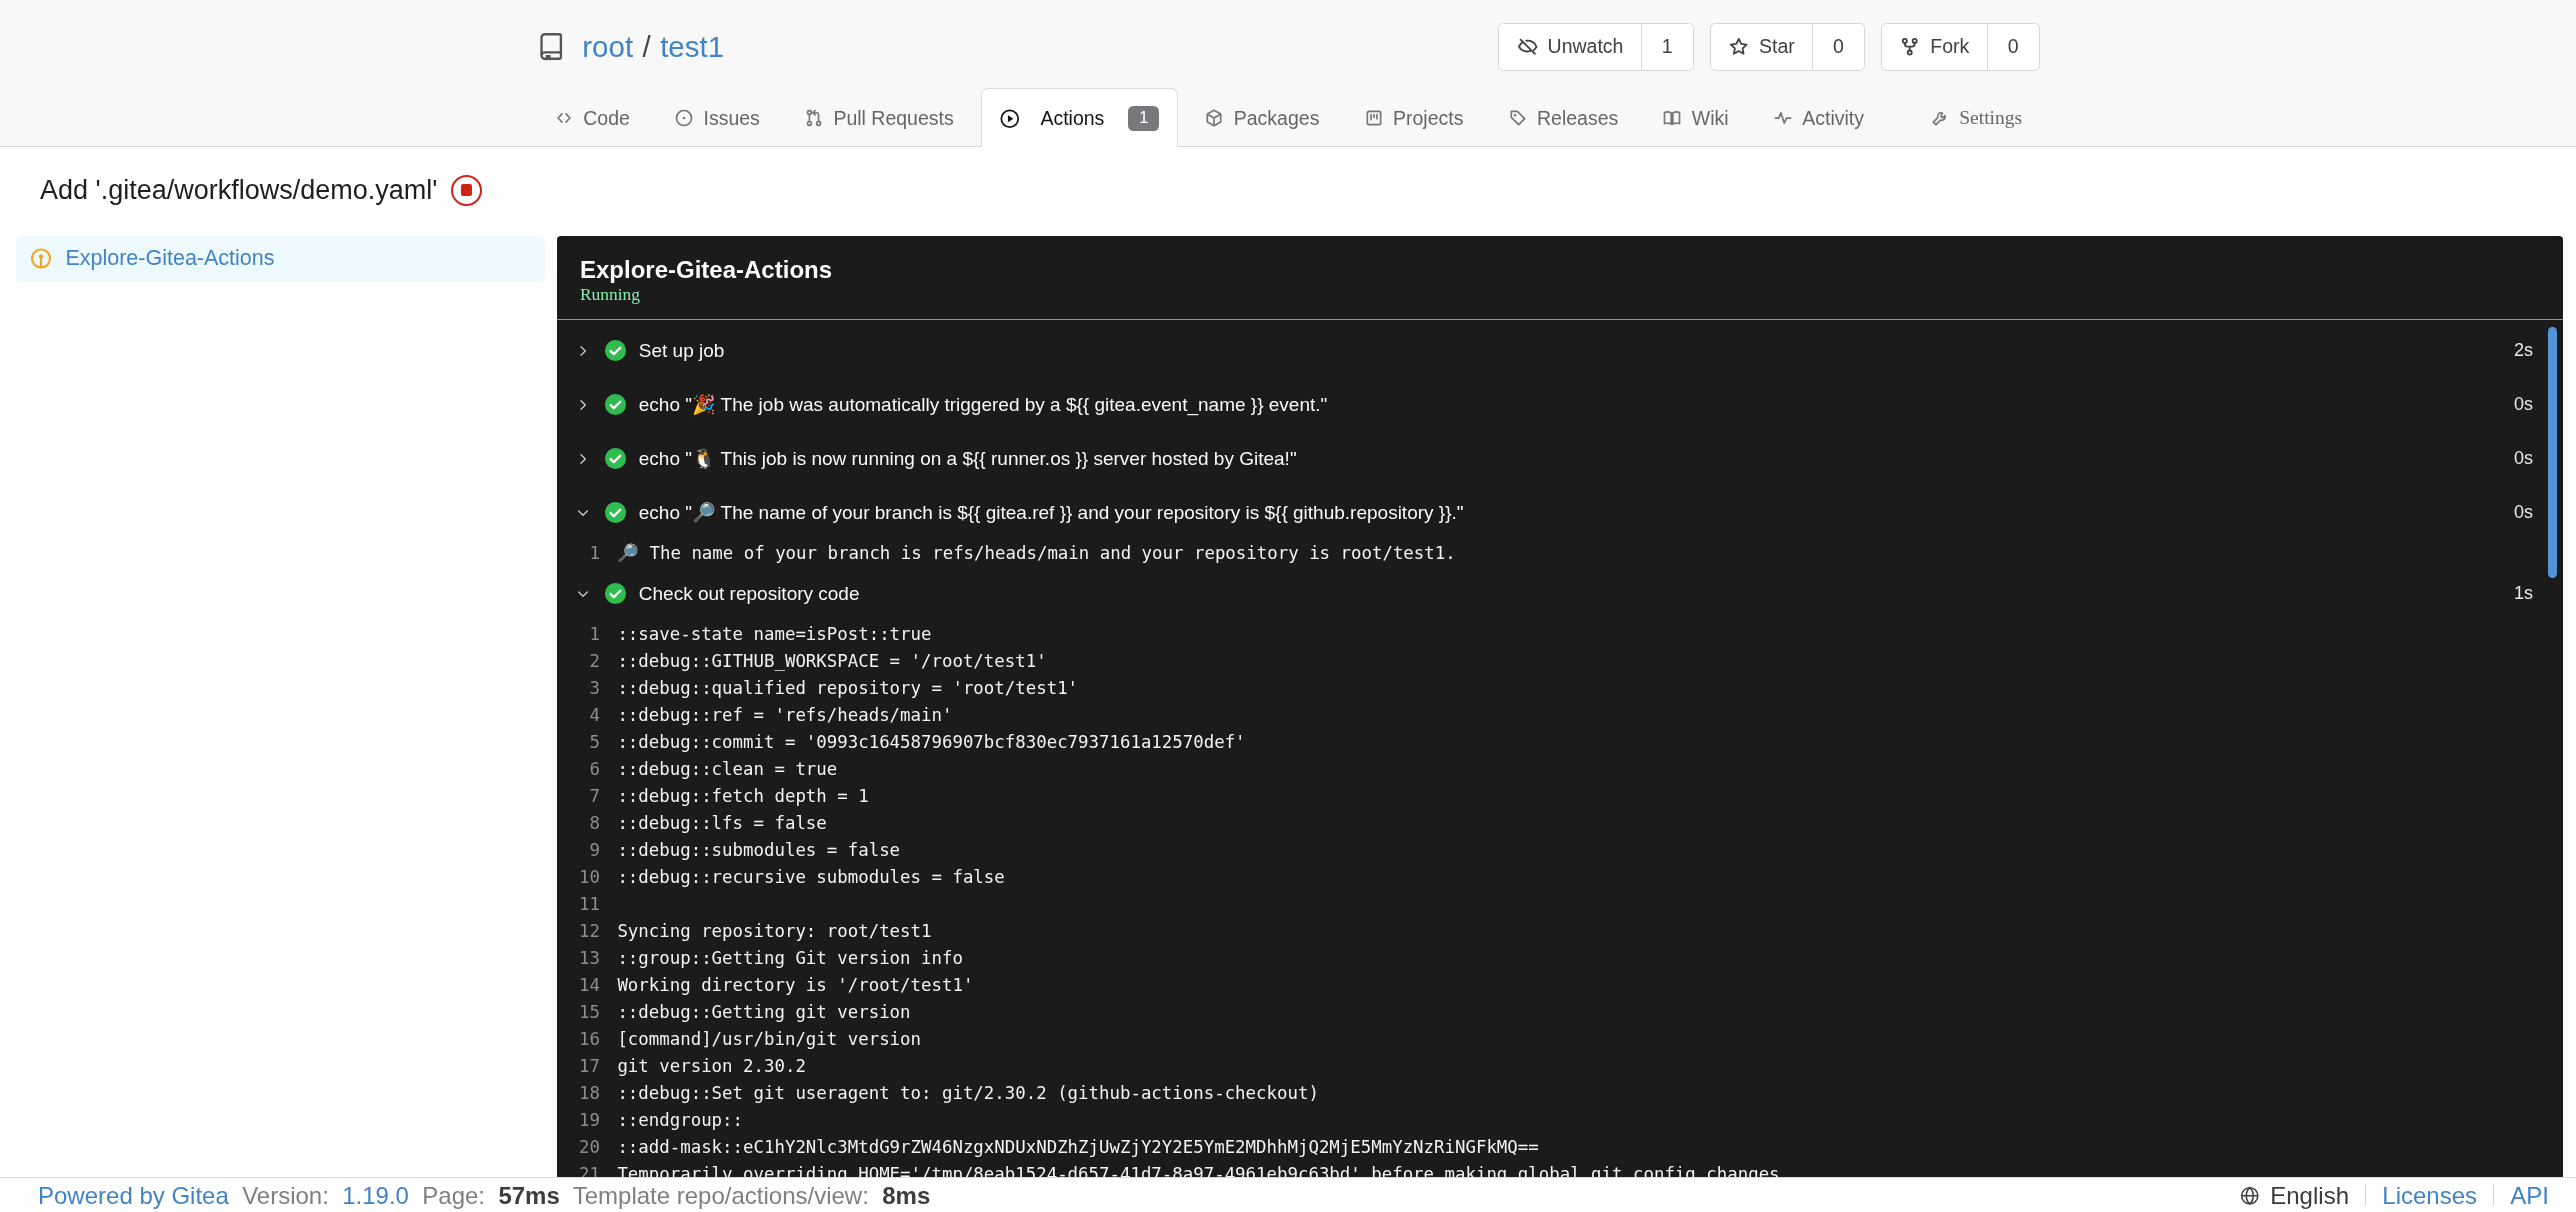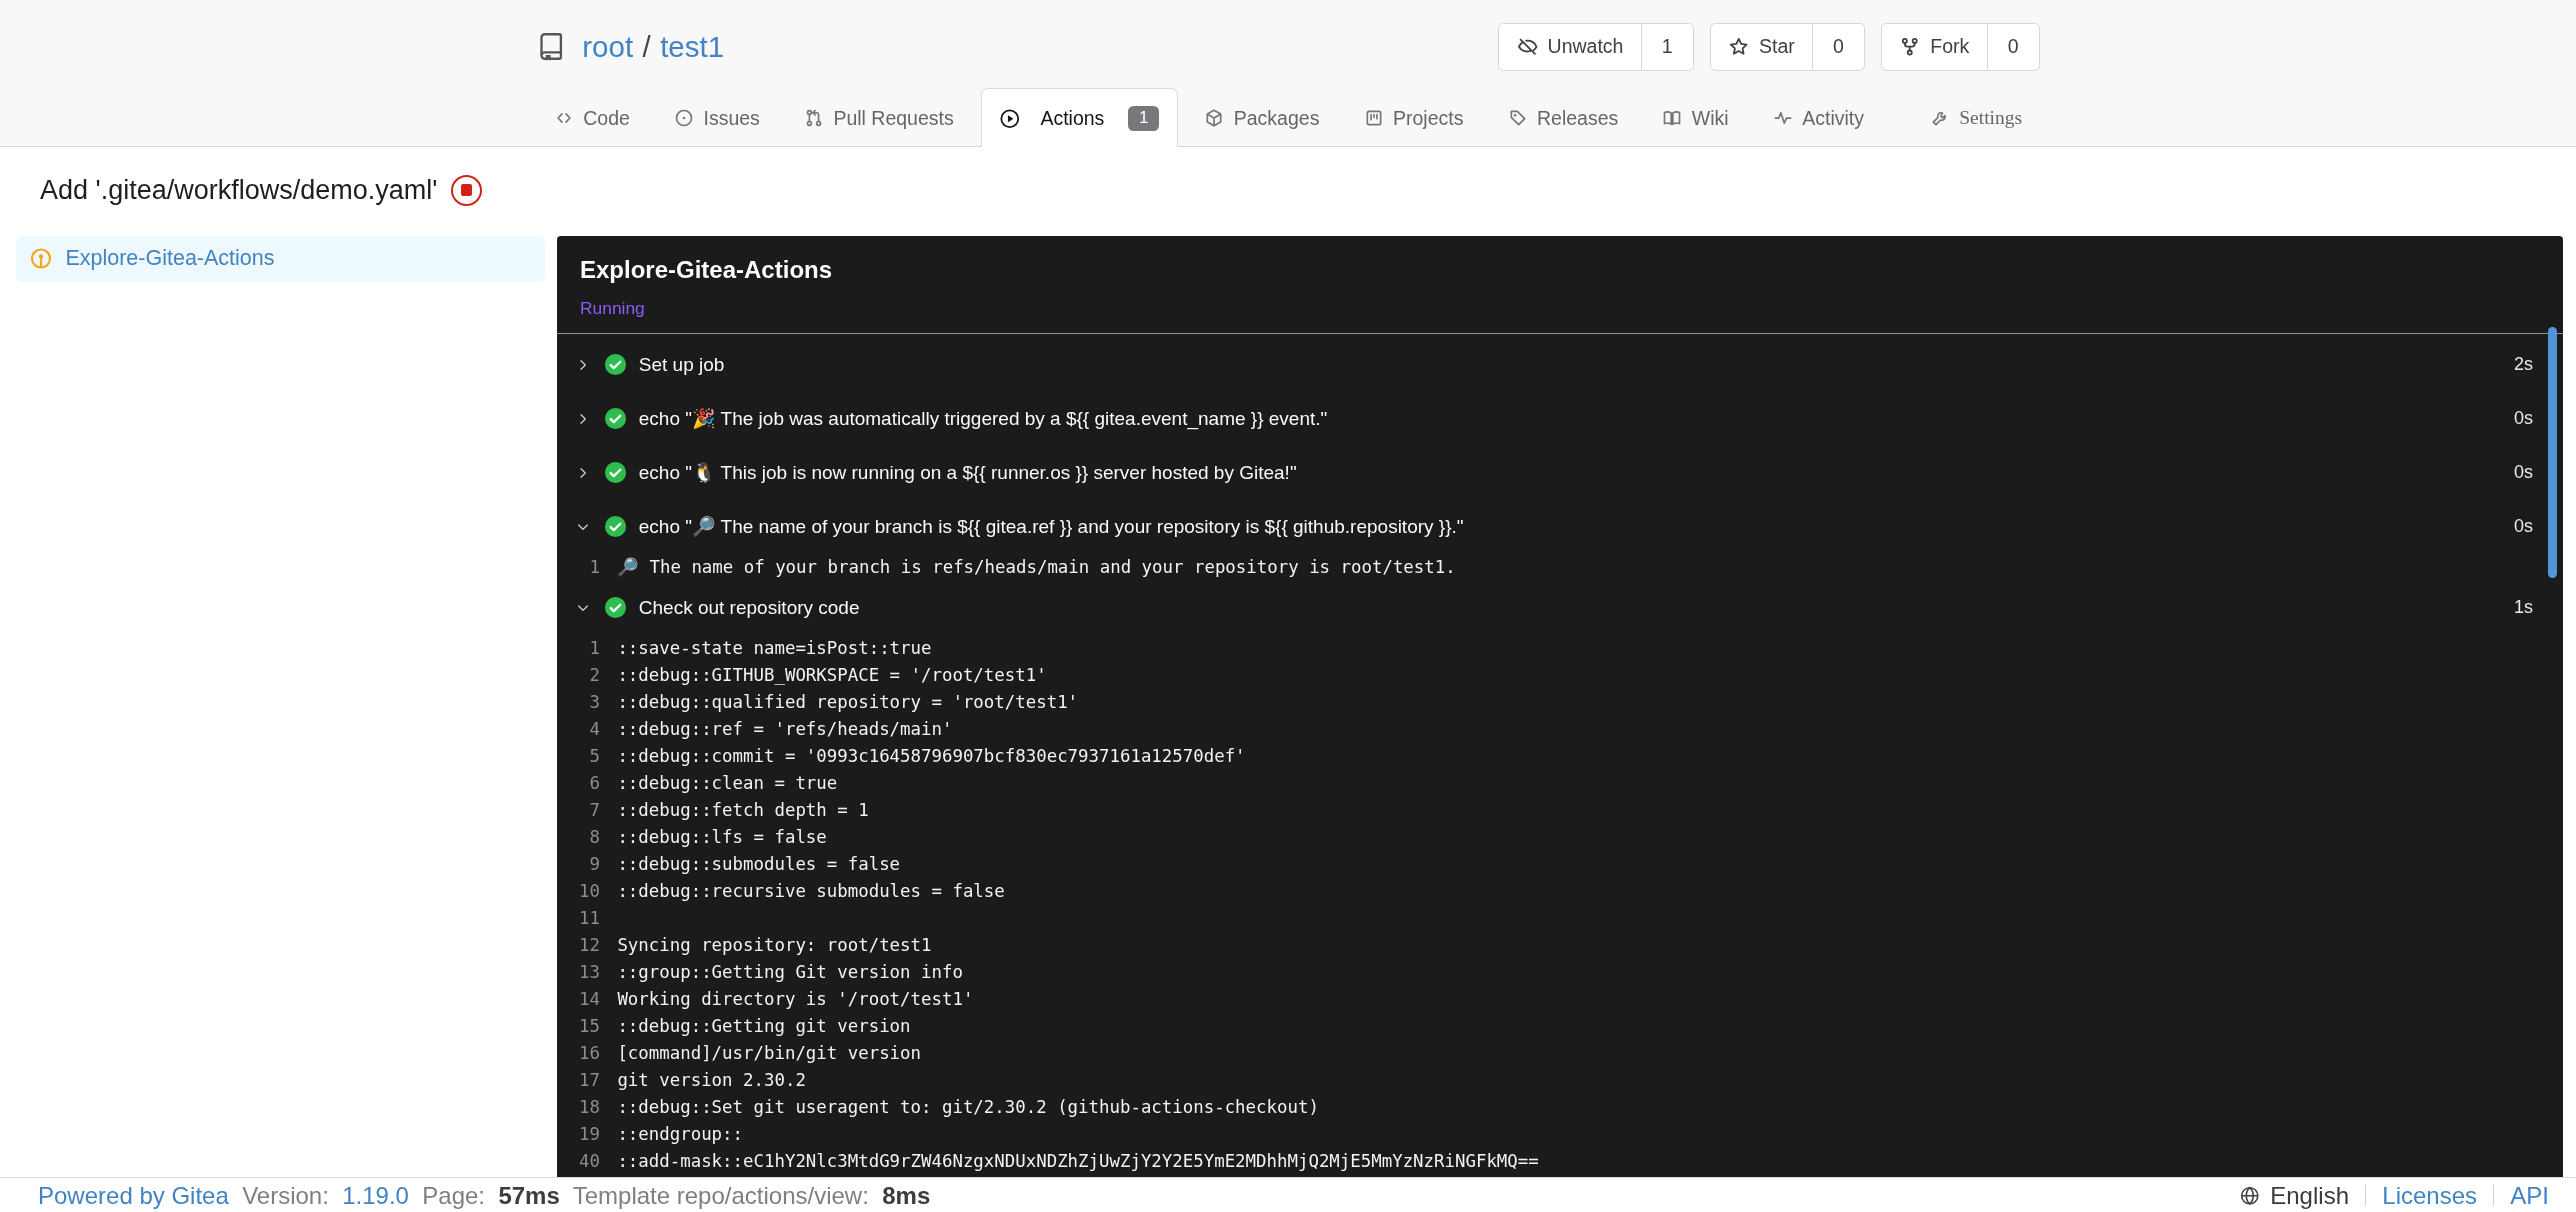--- a/index.html
+++ b/index.html
@@ -45,21 +45,21 @@
   .job-list { width:529px; flex:none; }
   .job-item { height:46px; border-radius:5.4px; background:#eef9fd; display:flex;
     align-items:center; gap:12px; padding:0 13.4px; cursor:pointer; }
   .job-item .job-name { color:#4183c4; font-size:21.5px; }
 
   
   .log-panel { flex:1; background:#1b1b1b; border-radius:4px; height:949px;
     position:relative; overflow:hidden; color:#fff; }
   .panel-header { padding:19px 23px 14.8px; border-bottom:1.3px solid #919294; }
   .panel-title { font-size:24px; font-weight:bold; line-height:29.5px; color:#fdfdfd; }
-  .panel-status { font-size:17.4px; color:#8b5cf6; margin-top:14px; line-height:20px; }
+  .panel-status { font-size:17.4px; color:#86efac; margin-top:0; line-height:20px;font-family:Liberation Serif, serif; }
   .step-list { padding-top:4px; }
   .step-row { height:54px; display:flex; align-items:center; gap:12px;
     padding:0 29.5px 0 17.4px; cursor:pointer; }
   .step-row .step-name { font-size:19px; color:#fafafa; }
   .step-duration { margin-left:auto; font-size:18px; color:#e9eaeb; }
   .chev { display:inline-flex; flex:none; width:17.4px; justify-content:center; }
   .log-line { display:flex; height:27px; line-height:27px;
     font-family:"DejaVu Sans Mono", monospace; font-size:17.4px; white-space:pre; }
   .log-num { width:43px; flex:none; text-align:right; color:#8b8d90; margin-right:17.4px; }
   .log-text { color:#f2f3f4; }
@@ -342,21 +342,21 @@
           <div class="log-line"><span class="log-num">10</span><span class="log-text">::debug::recursive submodules = false</span></div>
           <div class="log-line"><span class="log-num">11</span></div>
           <div class="log-line"><span class="log-num">12</span><span class="log-text">Syncing repository: root/test1</span></div>
           <div class="log-line"><span class="log-num">13</span><span class="log-text">::group::Getting Git version info</span></div>
           <div class="log-line"><span class="log-num">14</span><span class="log-text">Working directory is '/root/test1'</span></div>
           <div class="log-line"><span class="log-num">15</span><span class="log-text">::debug::Getting git version</span></div>
           <div class="log-line"><span class="log-num">16</span><span class="log-text">[command]/usr/bin/git version</span></div>
           <div class="log-line"><span class="log-num">17</span><span class="log-text">git version 2.30.2</span></div>
           <div class="log-line"><span class="log-num">18</span><span class="log-text">::debug::Set git useragent to: git/2.30.2 (github-actions-checkout)</span></div>
           <div class="log-line"><span class="log-num">19</span><span class="log-text">::endgroup::</span></div>
-          <div class="log-line"><span class="log-num">40</span><span class="log-text">::add-mask::eC1hY2Nlc3MtdG9rZW46NzgxNDUxNDZhZjUwZjY2Y2E5YmE2MDhhMjQ2MjE5MmYzNzRiNGFkMQ==</span></div>
+          <div class="log-line"><span class="log-num">20</span><span class="log-text">::add-mask::eC1hY2Nlc3MtdG9rZW46NzgxNDUxNDZhZjUwZjY2Y2E5YmE2MDhhMjQ2MjE5MmYzNzRiNGFkMQ==</span></div>
           <div class="log-line"><span class="log-num">21</span><span class="log-text">Temporarily overriding HOME='/tmp/8eab1524-d657-41d7-8a97-4961eb9c63bd' before making global git config changes</span></div>
         </div>
       <div class="log-scrollbar"></div>
     </div>
   </div>
 </div>
 
 <div class="footer">
   <div class="footer-left">
     <span><a>Powered by Gitea</a></span>

